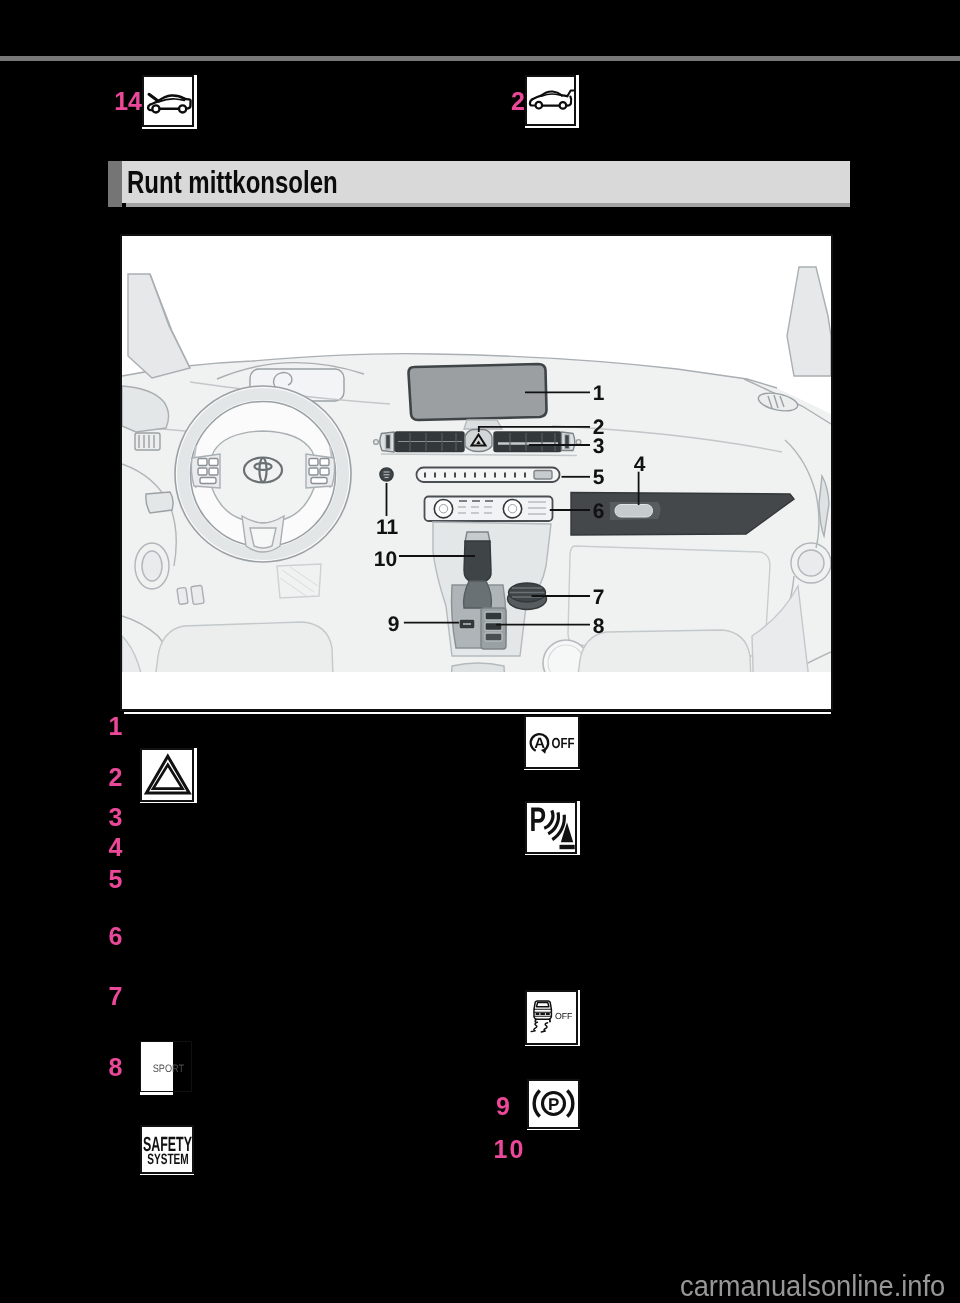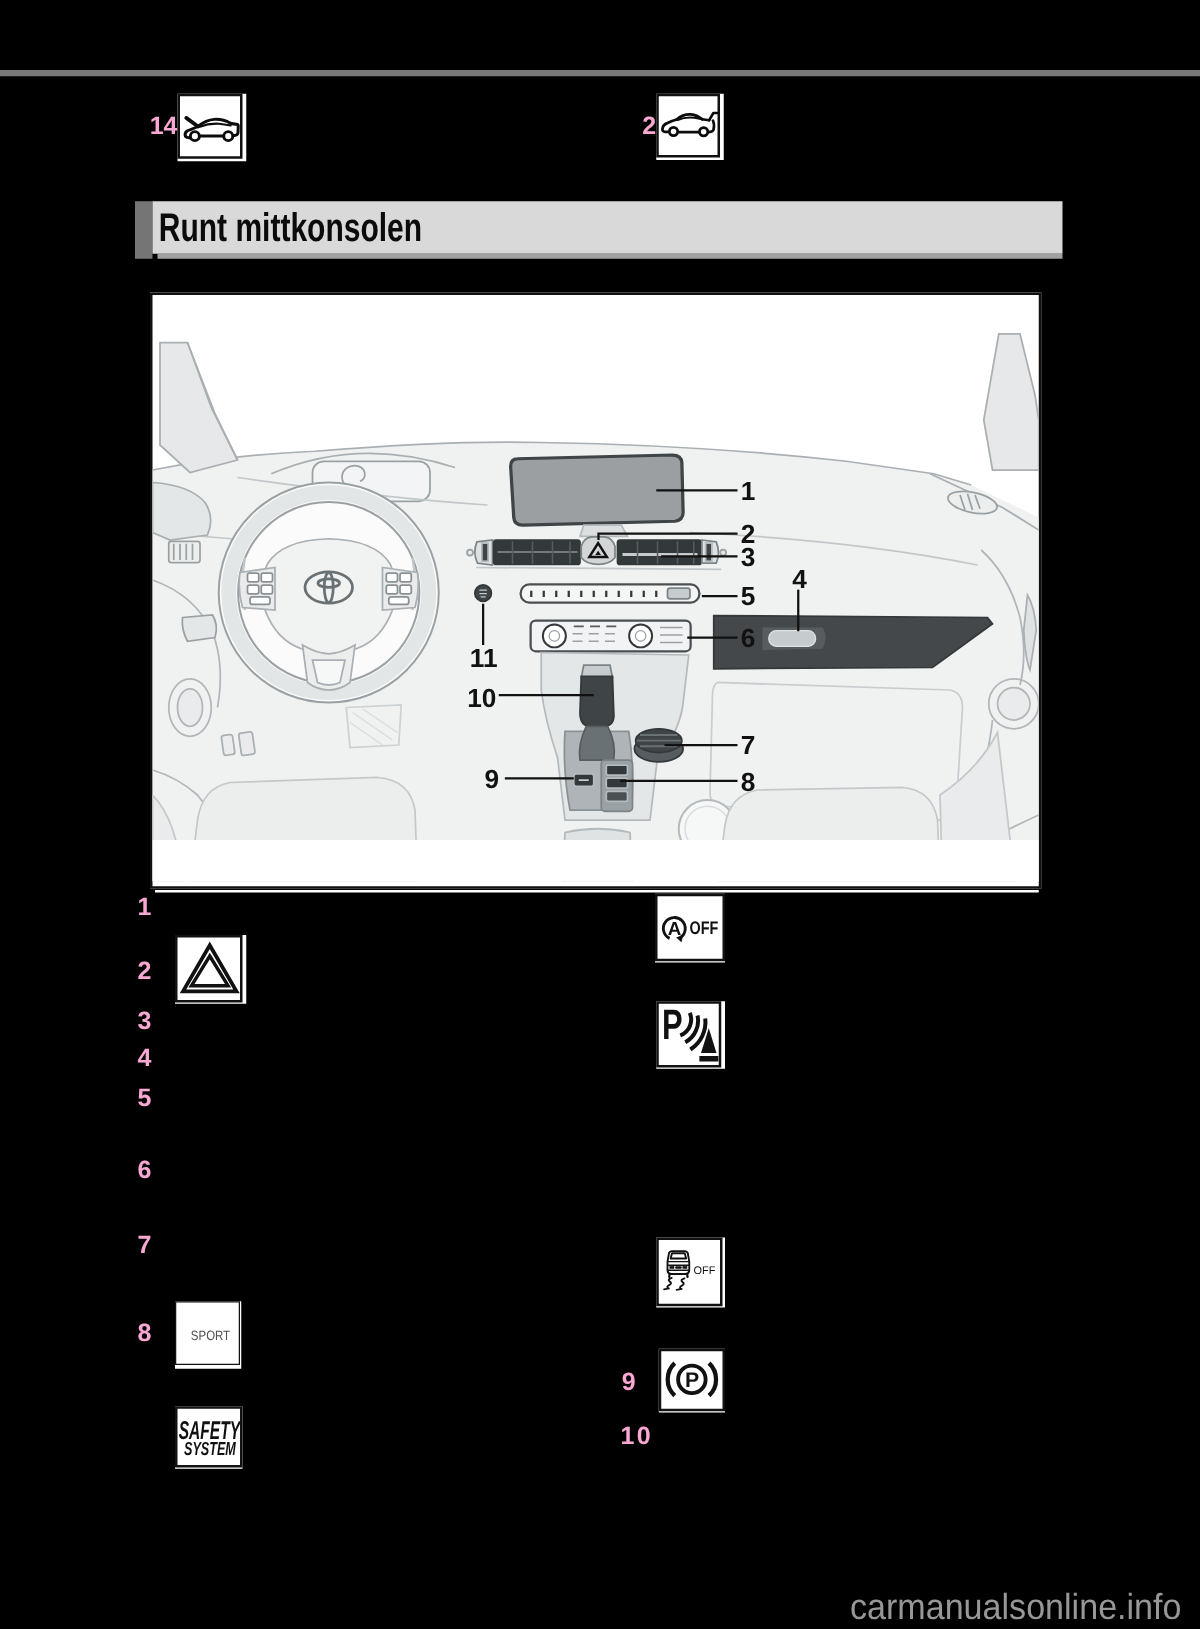--- a/index.html
+++ b/index.html
@@ -1,19 +1,19 @@
 <!DOCTYPE html>
 <html><head>
 <meta charset="utf-8">
 <style>
 html,body{margin:0;padding:0;background:#000;}
 #page{position:relative;width:960px;height:1303px;background:#000;overflow:hidden;
   font-family:"Liberation Sans", sans-serif;}
 .abs{position:absolute;}
-.num{position:absolute;font-weight:700;color:#f9a8d4;font-size:20px;line-height:29.5px;}
+.num{position:absolute;font-weight:700;color:#ec4899;font-size:25px;line-height:29.5px;}
 .ibox{position:absolute;background:#fff;}
 .ibox .bord{position:absolute;left:0;top:0;border:2.4px solid #111;}
 .ibox svg{position:absolute;left:0;top:0;}
 svg text{text-rendering:geometricPrecision;}
 </style>
 </head>
 <body>
 <div id="page">
 
 <div class="abs" style="left:0;top:56px;width:960px;height:5px;background:#787878;"></div>
@@ -324,21 +324,21 @@
    <path d="M22.6,32.7 C19.8,33.6 19.5,34.7 21.1,35.7 C22.5,36.6 22.3,37.6 20.5,38.5 C18.6,39.5 18.5,40.6 20.3,41.1 L16.3,41.9"></path>
   </g>
   <g fill="#111" font-family="Liberation Sans" font-size="8.8px" font-weight="400">
    <text x="29.9" y="29.3" textLength="17.5" lengthAdjust="spacingAndGlyphs">OFF</text>
   </g>
  </svg>
 </div>
 
 <div class="num" style="left:95px;top:1053.1px;width:41px;text-align:center;">8</div>
 
-<div class="ibox" style="left:140px;top:1041px;width:53px;height:54.2px;">
+<div class="ibox" style="left:140px;top:1041px;width:33px;height:54.2px;">
  <div class="bord" style="width:49.6px;height:49px;border-width:1.4px;"></div>
  <svg width="54" height="54" viewBox="0 0 54 54">
   <g fill="#4f4f4f" font-family="Liberation Sans" font-size="10.8px" font-weight="400">
    <text x="12.7" y="30.7" textLength="31.4" lengthAdjust="spacingAndGlyphs">SPORT</text>
   </g>
  </svg>
 </div>
 
 <div class="num" style="left:482.5px;top:1092px;width:41px;text-align:center;">9</div>
 
@@ -349,21 +349,21 @@
    <circle cx="26.5" cy="24.5" r="11" stroke-width="3.1"></circle>
    <path d="M12.8,11.5 A17.8,17.8 0 0 0 12.8,37.5" stroke-width="3.4"></path>
    <path d="M40.2,11.5 A17.8,17.8 0 0 1 40.2,37.5" stroke-width="3.4"></path>
   </g>
   <g fill="#111" font-family="Liberation Sans" font-size="17px" font-weight="700" text-anchor="middle">
    <text x="26.7" y="30.5">P</text>
   </g>
  </svg>
 </div>
 
-<div class="ibox" style="left:139.8px;top:1125.4px;width:54.7px;height:49.3px;font-style:italic;">
+<div class="ibox" style="left:139.8px;top:1125.4px;width:54.7px;height:49.3px;">
  <div class="bord" style="width:50.3px;height:44.5px;"></div>
  <svg width="54" height="49" viewBox="0 0 54 49">
   <g fill="#111" font-family="Liberation Sans" font-weight="700">
    <text x="3" y="26.2" font-size="20.6px" textLength="49" lengthAdjust="spacingAndGlyphs">SAFETY</text>
    <text x="7.2" y="39.4" font-size="15px" textLength="41.5" lengthAdjust="spacingAndGlyphs">SYSTEM</text>
   </g>
  </svg>
 </div>
 
 <div class="num" style="left:481px;top:1134.6px;width:57px;text-align:center;letter-spacing:2px;">10</div>

